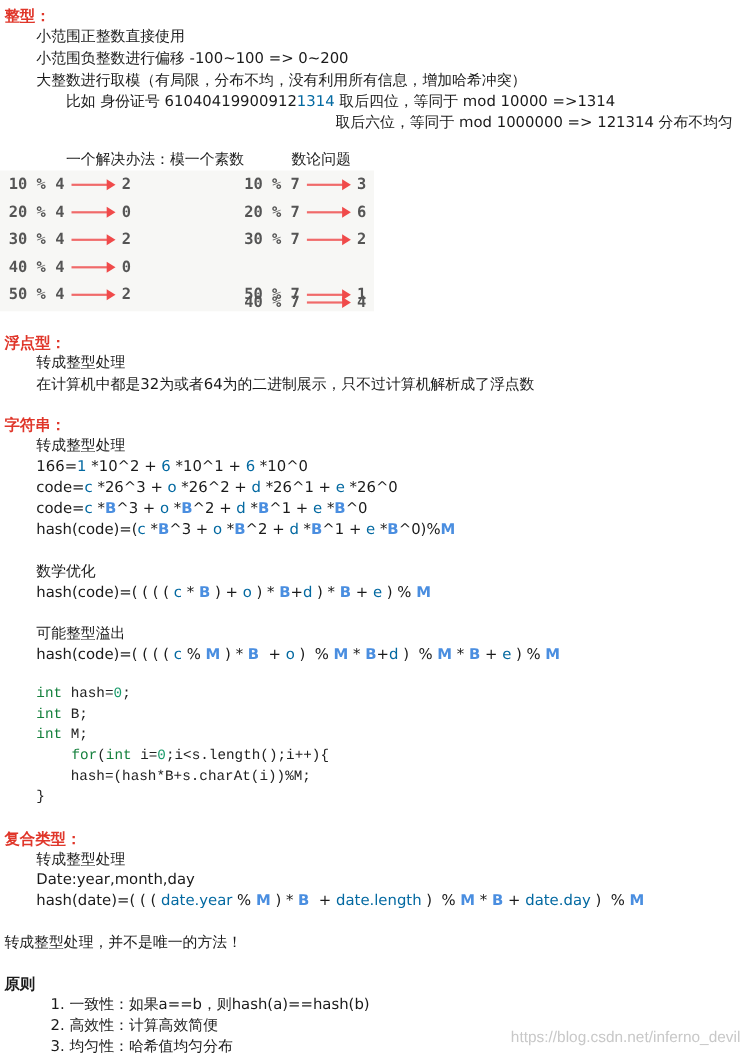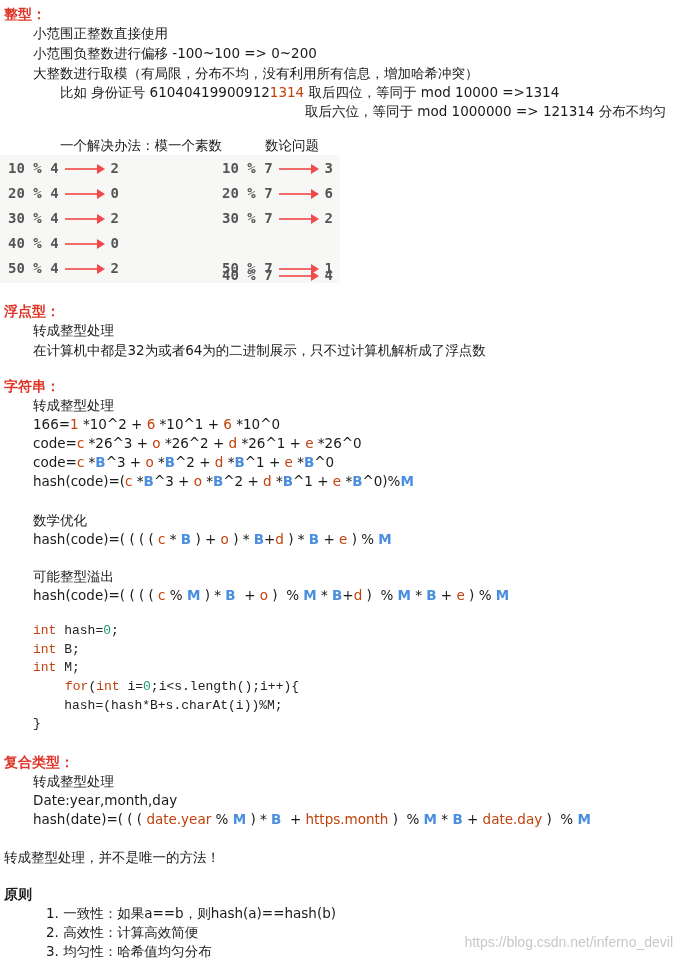--- a/index.html
+++ b/index.html
@@ -4,25 +4,25 @@
 <style>
   html, body { margin: 0; padding: 0; background: #ffffff; }
   body {
     width: 681px; height: 962px; position: relative; overflow: hidden;
     font-family: "DejaVu Sans", "Liberation Sans", sans-serif;
     font-size: 13.5px; color: #1a1a1a;
   }
   .abs { position: absolute; white-space: nowrap; }
   .h { font-weight: bold; color: #e0362a; font-size: 14px; }
   .h.black { color: #1a1a1a; }
-  .r { color: #c2410c; }
+  .r { color: #0369a1; }
   .b { color: #4a8ee0; font-weight: bold; }
   .line { line-height: 19px; }
   .code { font-family: "Liberation Mono", "DejaVu Sans Mono", monospace; font-size: 13px; color: #222; }
-  .kw { color: #c2410c; }
+  .kw { color: #15803d; }
   .num { color: #1a9a6a; }
   .table-img {
     position: absolute; left: 0; top: 155px; width: 340px; height: 128px;
     background: #f7f7f5;
   }
   .trow { position: absolute; font-family: "DejaVu Sans Mono", monospace; font-size: 14px; font-weight: bold; color: #555; }
   .arrow { display: inline-block; position: relative; width: 40px; height: 10px; vertical-align: middle; margin: 0 6px; }
   .arrow::before { content: ""; position: absolute; left: 0; right: 6px; top: 4px; height: 2px; background: #f06a6a; }
   .arrow::after { content: ""; position: absolute; right: 0; top: 0; border-left: 8px solid #f04a4a; border-top: 5px solid transparent; border-bottom: 5px solid transparent; }
   .watermark { position: absolute; right: 8px; top: 934px; color: #c8c8c8; font-size: 14px; font-family: "Liberation Sans", sans-serif; }
@@ -73,21 +73,21 @@
 <div class="abs code line" style="left:33px;top:621px;"><span class="kw">int</span><span> hash=</span><span class="num">0</span><span>;</span></div>
 <div class="abs code line" style="left:33px;top:640px;"><span class="kw">int</span><span> B;</span></div>
 <div class="abs code line" style="left:33px;top:658px;"><span class="kw">int</span><span> M;</span></div>
 <div class="abs code line" style="left:33px;top:677px;margin-left:32px;"><span class="kw">for</span><span>(</span><span class="kw">int</span><span> i=</span><span class="num">0</span><span>;i&lt;s.length();i++){</span></div>
 <div class="abs code line" style="left:33px;top:696px;white-space:pre;">    hash=(hash*B+s.charAt(i))%M;</div>
 <div class="abs code line" style="left:33px;top:714px;">}</div>
 
 <div class="abs h" style="left:4px;top:754px;">复合类型：</div>
 <div class="abs line" style="left:33px;top:772px;">转成整型处理</div>
 <div class="abs line" style="left:33px;top:791px;">Date:year,month,day</div>
-<div class="abs line" style="left:33px;top:810px;">hash(date)=( ( ( <span class="r">date.year</span> % <span class="b">M</span> ) * <span class="b">B</span> &nbsp;+ <span class="r">https.month</span> ) &nbsp;% <span class="b">M</span> * <span class="b">B</span> + <span class="r">date.day</span> ) &nbsp;% <span class="b">M</span></div>
+<div class="abs line" style="left:33px;top:810px;">hash(date)=( ( ( <span class="r">date.year</span> % <span class="b">M</span> ) * <span class="b">B</span> &nbsp;+ <span class="r">date.length</span> ) &nbsp;% <span class="b">M</span> * <span class="b">B</span> + <span class="r">date.day</span> ) &nbsp;% <span class="b">M</span></div>
 
 <div class="abs line" style="left:4px;top:848px;">转成整型处理，并不是唯一的方法！</div>
 
 <div class="abs h black" style="left:4px;top:886px;">原则</div>
 <div class="abs line" style="left:46px;top:904px;">1. 一致性：如果a==b，则hash(a)==hash(b)</div>
 <div class="abs line" style="left:46px;top:923px;">2. 高效性：计算高效简便</div>
 <div class="abs line" style="left:46px;top:942px;">3. 均匀性：哈希值均匀分布</div>
 
 <div class="watermark">https://blog.csdn.net/inferno_devil</div>
 

